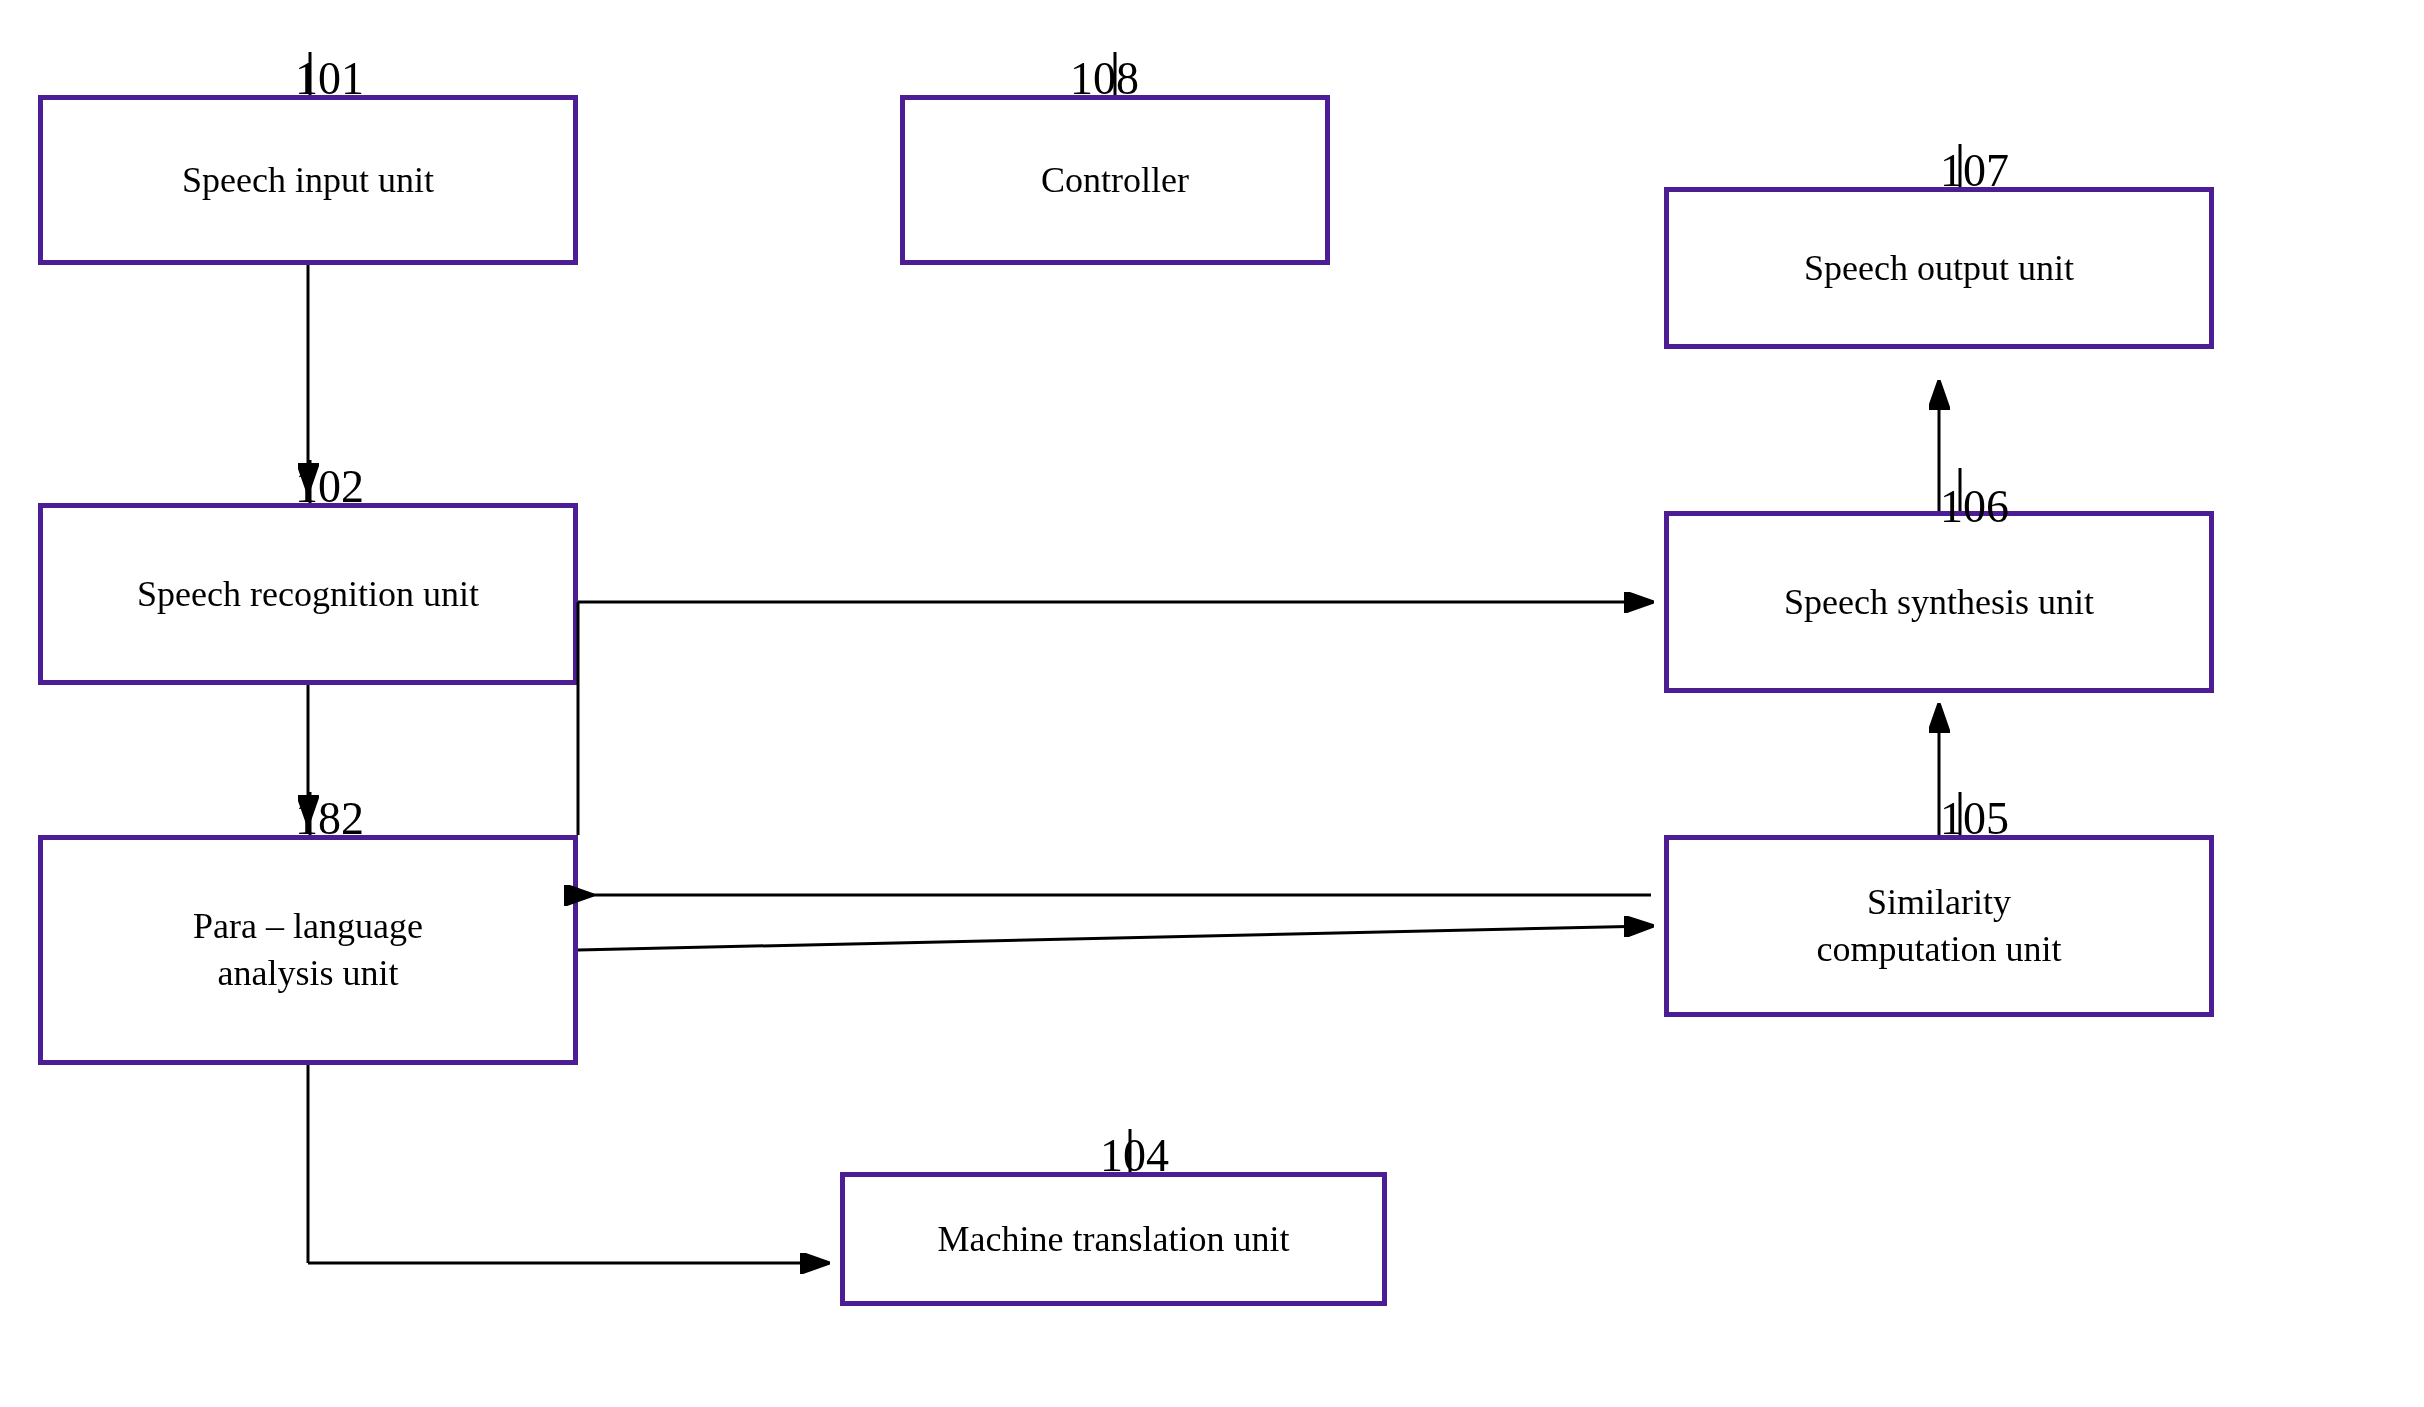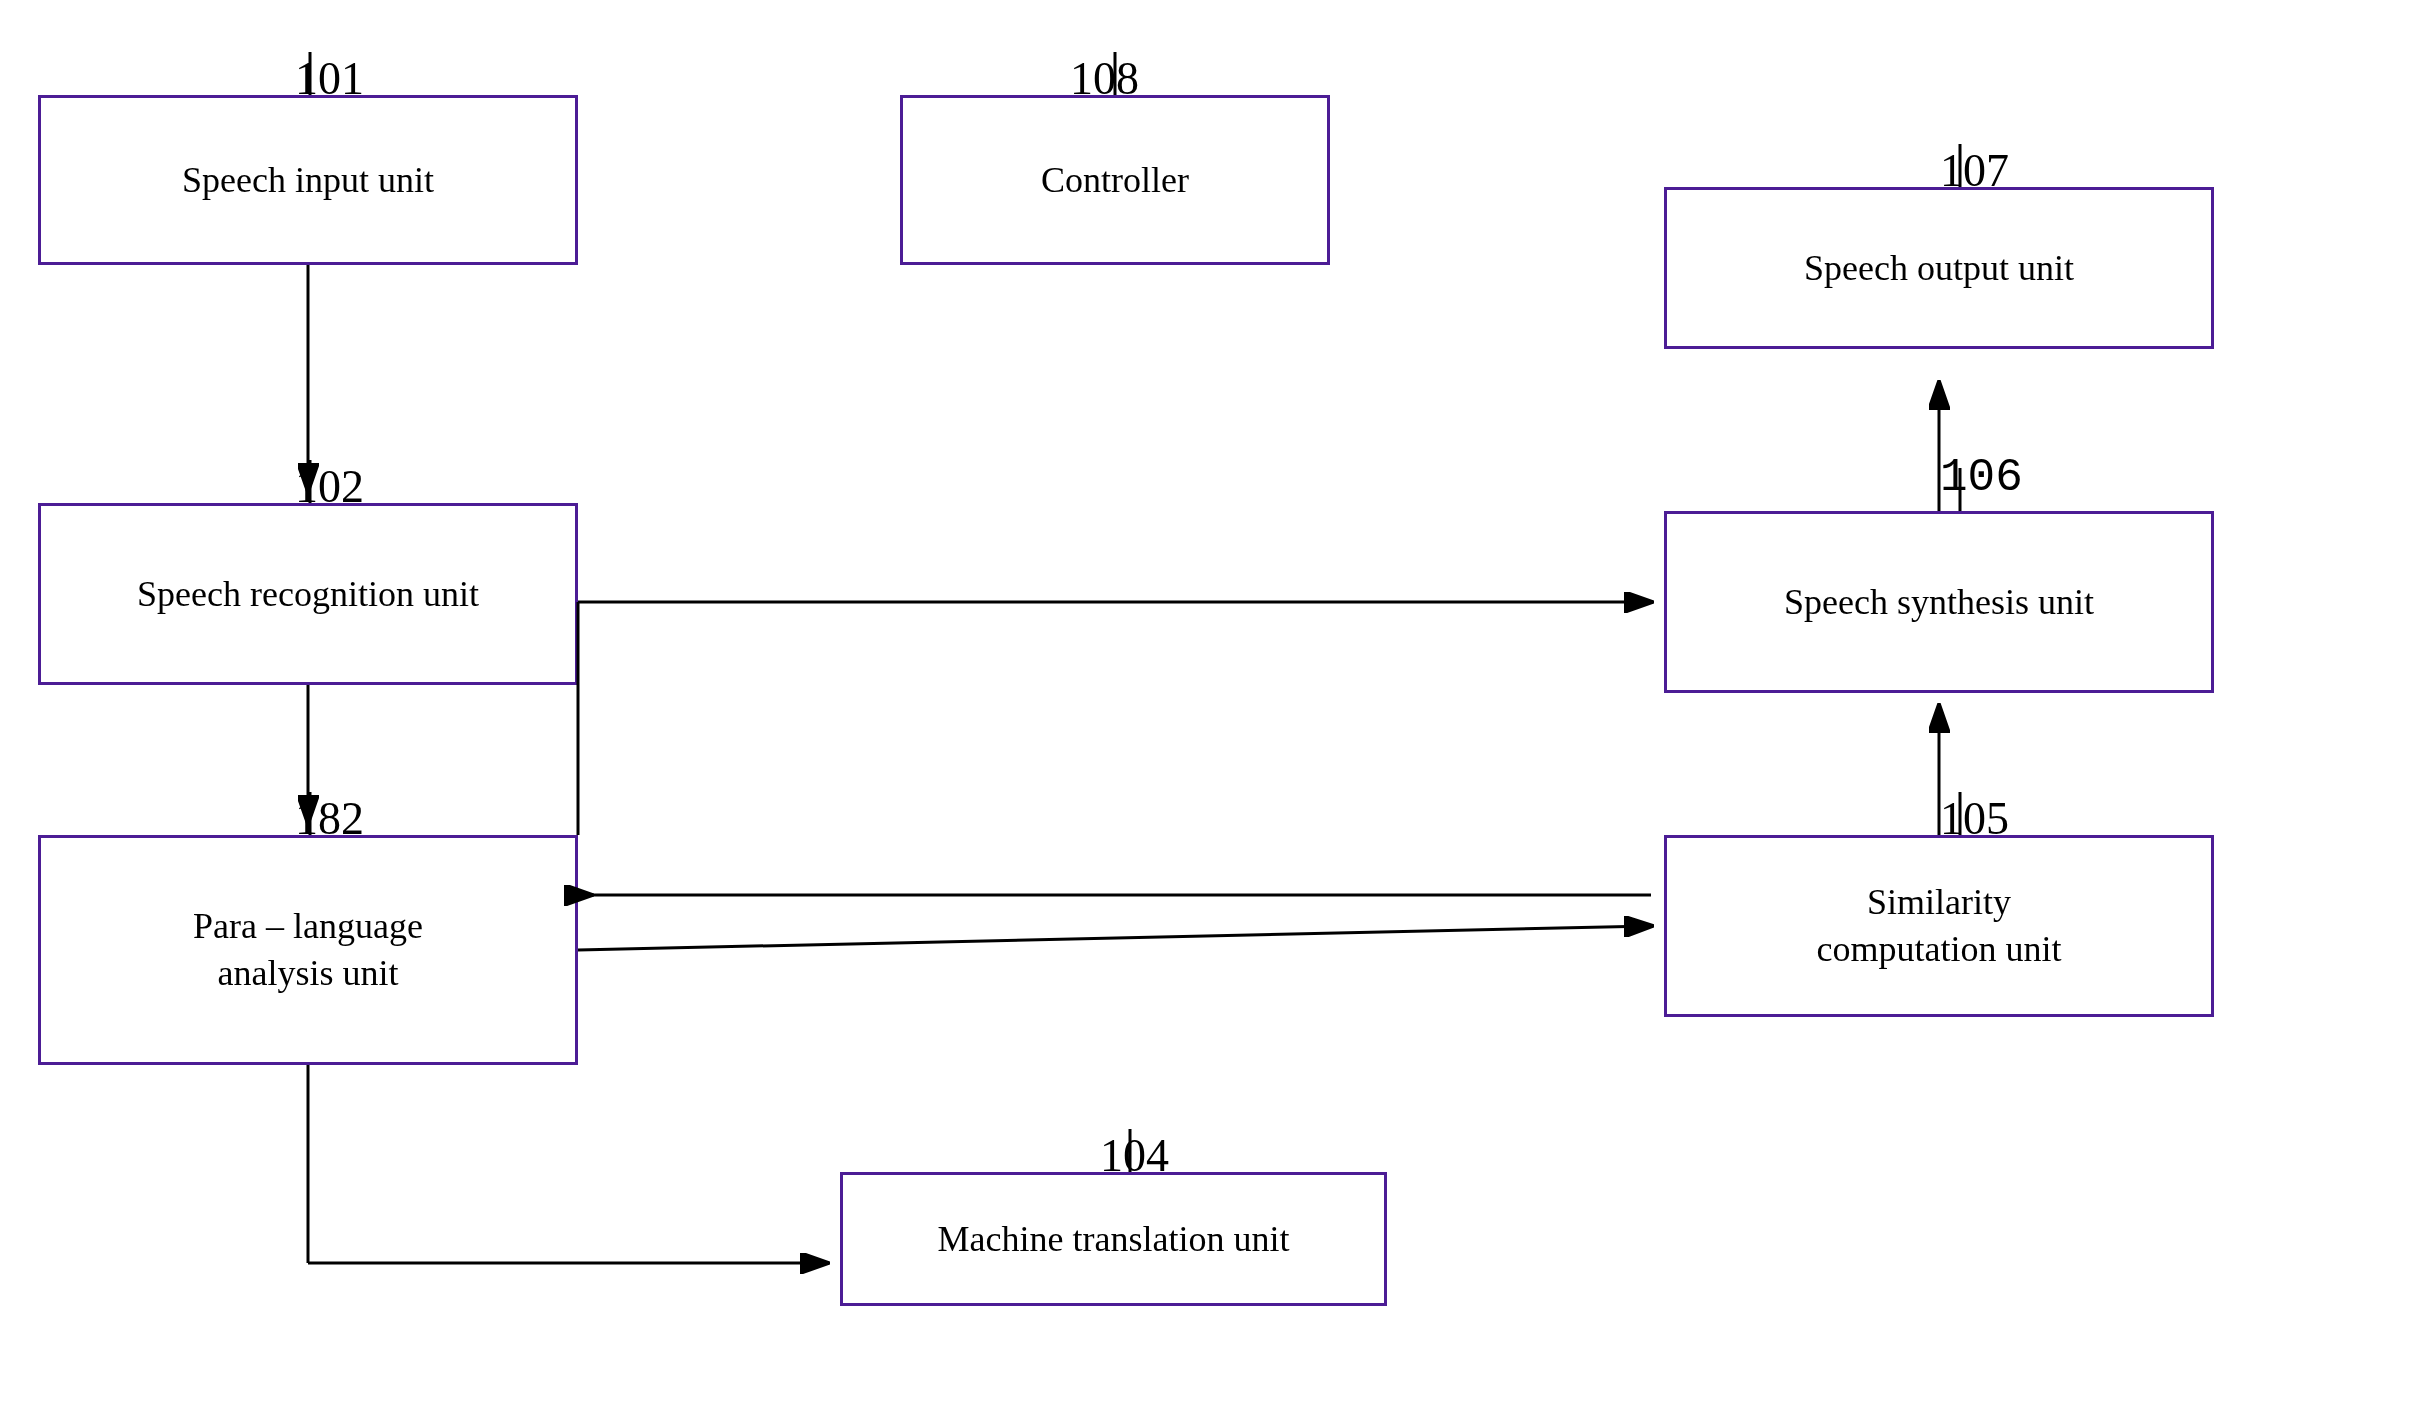--- a/index.html
+++ b/index.html
@@ -14,21 +14,21 @@
 
     .diagram-container {
       position: absolute;
       top: 0; left: 0;
       width: 2424px;
       height: 1407px;
     }
 
     .box {
       position: absolute;
-      border: 3px solid #4c1d95;
+      border: 5px solid #4c1d95;
       background: #fff;
       display: flex;
       align-items: center;
       justify-content: center;
       text-align: center;
       font-size: 36px;
       font-family: 'Times New Roman', Times, serif;
       line-height: 1.3;
       padding: 10px 6px;
     }
@@ -93,21 +93,21 @@
     <span style="white-space:pre-line;">Similarity
 computation unit</span>
   </div>
 
   <div class="label" style="left:1940px; top:792px;">105</div>
 
   <div class="box" style="left:1664px; top:511px; width:550px; height:182px;">
     <span>Speech synthesis unit</span>
   </div>
 
-  <div class="label" style="left:1940px; top:452px;font-family:Liberation Mono, monospace;">106</div>
+  <div class="label" style="left:1940px; top:480px;">106</div>
 
   <div class="box" style="left:1664px; top:187px; width:550px; height:162px;">
     <span>Speech output unit</span>
   </div>
 
   <div class="label" style="left:1940px; top:144px;">107</div>
 
   <div class="box" style="left:900px; top:95px; width:430px; height:170px;">
     <span>Controller</span>
   </div>

